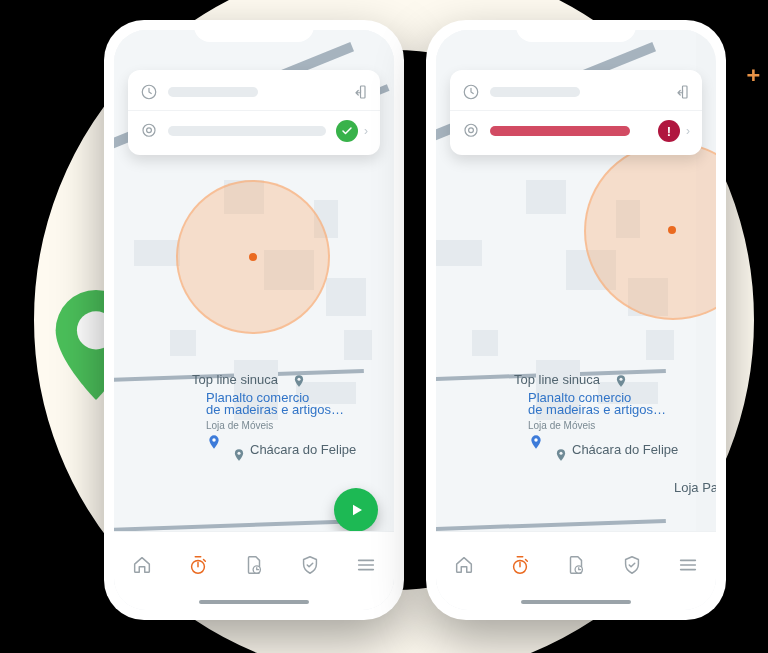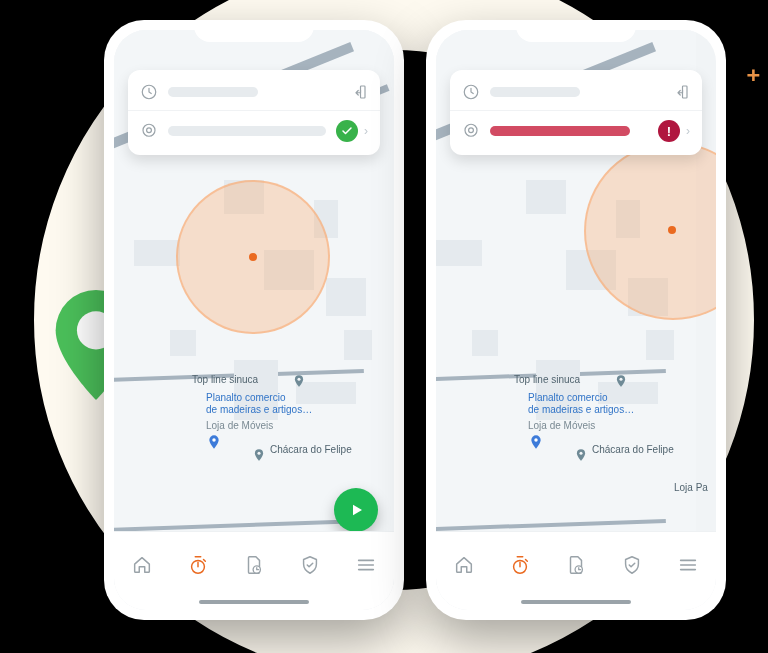--- a/index.html
+++ b/index.html
@@ -49,31 +49,31 @@
 
   .zone{position:absolute;border-radius:50%;background:rgba(250,168,110,.32);border:2px solid rgba(250,168,110,.55);}
   .dot{position:absolute;width:8px;height:8px;border-radius:50%;background:#ea6a20;}
 
   .phone.left  .zone{width:150px;height:150px;left:62px;top:150px;}
   .phone.left  .dot{left:135px;top:223px;}
   .phone.right .zone{width:174px;height:174px;left:168px;top:112px;}
   .phone.right .dot{left:252px;top:196px;}
 
   
-  .poi{position:absolute;font-size:10px;line-height:12px;color:#51646f;white-space:nowrap;}
+  .poi{position:absolute;font-size:13px;line-height:12px;color:#51646f;white-space:nowrap;}
   .poi.blue{color:#3174c7;}
   .poi.sub{color:#7a8a93;font-size:10px;}
   .poi-pin{display:inline-block;vertical-align:middle;}
   .poi-pin svg{width:14px;height:18px;display:block;}
   .poi.top1{left:78px;top:344px;}
   .poi.top1 .poi-pin{position:absolute;left:100px;top:-2px;}
   .poi.plan{left:92px;top:362px;max-width:140px;white-space:normal;}
   .poi.sub1{left:92px;top:390px;}
   .poi.bluepin{left:92px;top:402px;}
-  .poi.chac{left:156px;top:414px;}
+  .poi.chac{left:136px;top:414px;}
   .poi.chac .poi-pin{position:absolute;left:-18px;top:2px;}
   .poi.casa{left:238px;top:452px;}
 
   .phone.right .map{transform:translateX(-20px);} 
   .phone.right .map .poi{transform:translateX(20px);}
 
   
   .cards{position:absolute;left:14px;right:14px;top:40px;z-index:25;
     background:#fff;border-radius:12px;box-shadow:0 6px 14px rgba(0,0,0,.12);padding:4px 0;}
   .row{display:flex;align-items:center;gap:10px;padding:9px 12px;position:relative;}

